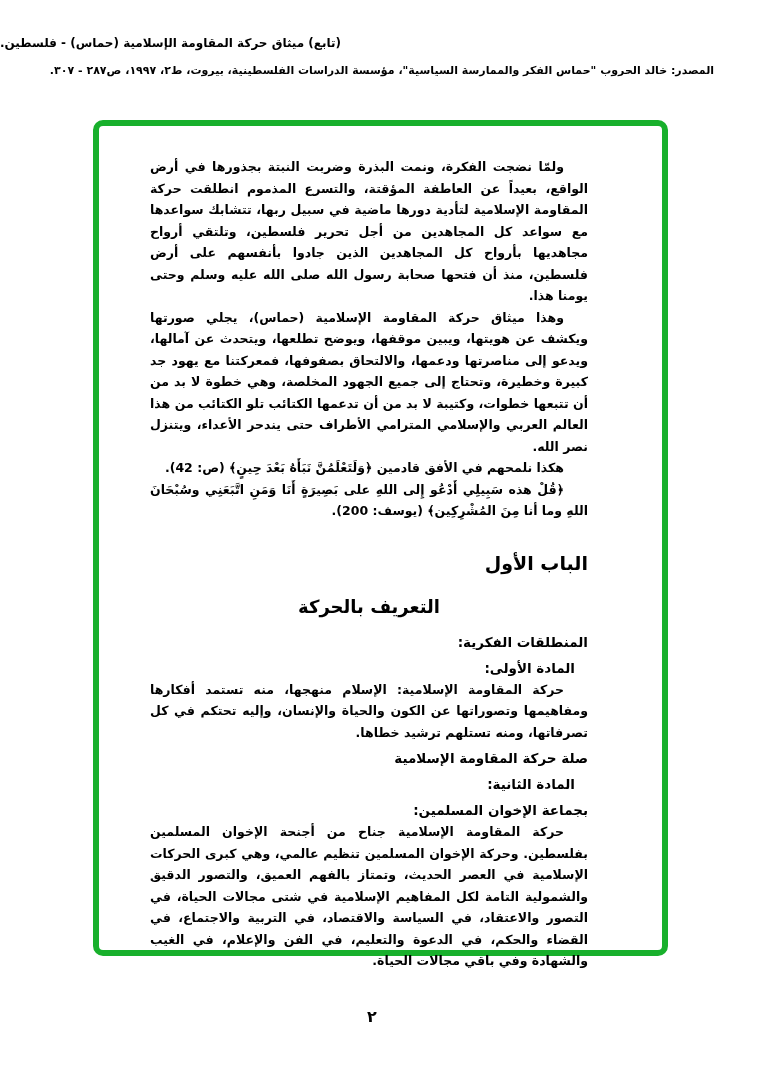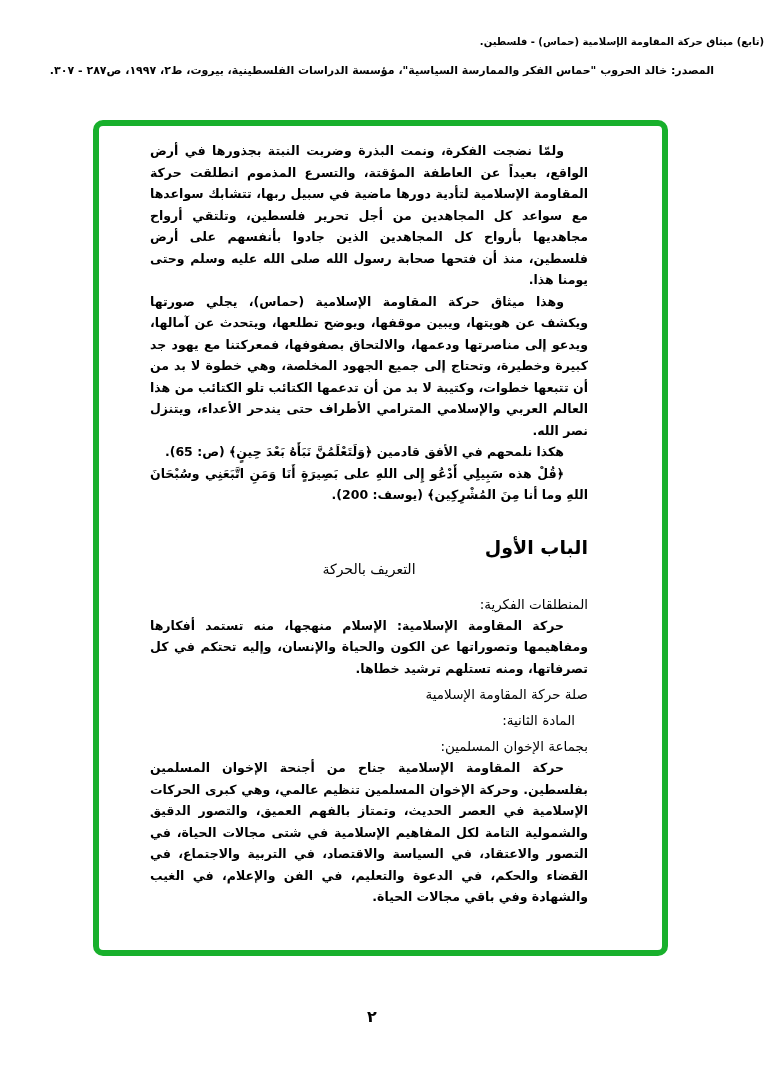--- a/index.html
+++ b/index.html
@@ -17,22 +17,22 @@
     overflow: hidden;
   }
 
   
   .header-title {
     position: absolute;
     top: 36px;
     left: 0;
     width: 100%;
     direction: rtl;
-    text-align: right;
-    font-size: 10px;
+    text-align: left;
+    font-size: 12px;
     font-weight: bold;
     letter-spacing: 0.2px;
   }
   .header-source {
     position: absolute;
     top: 64px;
     left: 0;
     width: 100%;
     direction: rtl;
     text-align: center;
@@ -50,21 +50,21 @@
     box-sizing: border-box;
     border: 6px solid #18b02c;
     border-radius: 10px;
     background: transparent;
   }
 
   
   .text-column {
     position: absolute;
     left: 150px;
-    top: 140px;
+    top: 156px;
     width: 438px;
     direction: rtl;
     text-align: justify;
     font-size: 12.5px;
     font-weight: bold;
     line-height: 21.5px;
   }
   .text-column p {
     margin: 0;
   }
@@ -72,30 +72,30 @@
     text-indent: 24px;
   }
   .chapter-title {
     margin: 30px 0 0 0;
     text-align: right;
     font-size: 19px;
     font-weight: bold;
     line-height: 22px;
   }
   .chapter-subtitle {
-    margin: 0 0 0 0;
+    margin: 22px 0 0 0;
     text-align: center;
-    font-size: 14px;
-    font-weight: normal;
+    font-size: 18px;
+    font-weight: bold;
     line-height: 22px;
   }
   .section-heading {
     margin: 0;
     font-size: 13.5px;
-    font-weight: normal;
+    font-weight: bold;
     line-height: 22px;
     text-align: right;
   }
   .mt-lg { margin-top: 13px; }
   .mt-sm { margin-top: 4px; }
   .article-heading {
     padding-right: 13px;
   }
 
   
@@ -120,31 +120,32 @@
   <div class="header-source">المصدر: خالد الحروب "حماس الفكر والممارسة السياسية"، مؤسسة الدراسات الفلسطينية، بيروت، ط٢، ١٩٩٧، ص٢٨٧ - ٣٠٧.</div>
 
   <div class="highlight-box" style="border-color: rgb(24, 176, 44);"></div>
 
   <div class="text-column">
 
     <p class="para">ولمّا نضجت الفكرة، ونمت البذرة وضربت النبتة بجذورها في أرض الواقع، بعيداً عن العاطفة المؤقتة، والتسرع المذموم انطلقت حركة المقاومة الإسلامية لتأدية دورها ماضية في سبيل ربها، تتشابك سواعدها مع سواعد كل المجاهدين من أجل تحرير فلسطين، وتلتقي أرواح مجاهديها بأرواح كل المجاهدين الذين جادوا بأنفسهم على أرض فلسطين، منذ أن فتحها صحابة رسول الله صلى الله عليه وسلم وحتى يومنا هذا.</p>
 
     <p class="para">وهذا ميثاق حركة المقاومة الإسلامية (حماس)، يجلي صورتها ويكشف عن هويتها، ويبين موقفها، ويوضح تطلعها، ويتحدث عن آمالها، ويدعو إلى مناصرتها ودعمها، والالتحاق بصفوفها، فمعركتنا مع يهود جد كبيرة وخطيرة، وتحتاج إلى جميع الجهود المخلصة، وهي خطوة لا بد من أن تتبعها خطوات، وكتيبة لا بد من أن تدعمها الكتائب تلو الكتائب من هذا العالم العربي والإسلامي المترامي الأطراف حتى يندحر الأعداء، ويتنزل نصر الله.</p>
 
-    <p class="verse">هكذا نلمحهم في الأفق قادمين ﴿وَلَتَعْلَمُنَّ نَبَأَهُ بَعْدَ حِينٍ﴾ (ص: 65).</p>
+    <p class="verse">هكذا نلمحهم في الأفق قادمين ﴿وَلَتَعْلَمُنَّ نَبَأَهُ بَعْدَ حِينٍ﴾ (ص: 42).</p>
 
 
     <p class="verse">﴿قُلْ هذه سَبِيلِي أَدْعُو إِلى اللهِ على بَصِيرَةٍ أَنَا وَمَنِ اتَّبَعَنِي وسُبْحَانَ اللهِ وما أنا مِنَ المُشْرِكِين﴾ (يوسف: 200).</p>
 
     <div class="chapter-title">الباب الأول</div>
 
     <div class="chapter-subtitle">التعريف بالحركة</div>
 
     <div class="section-heading mt-lg">المنطلقات الفكرية:</div>
 
+    <div class="section-heading mt-sm article-heading">المادة الأولى:</div>
 
     <p class="para">حركة المقاومة الإسلامية: الإسلام منهجها، منه تستمد أفكارها ومفاهيمها وتصوراتها عن الكون والحياة والإنسان، وإليه تحتكم في كل تصرفاتها، ومنه تستلهم ترشيد خطاها.</p>
 
     <div class="section-heading mt-sm">صلة حركة المقاومة الإسلامية</div>
 
     <div class="section-heading mt-sm article-heading">المادة الثانية:</div>
 
     <div class="section-heading mt-sm">بجماعة الإخوان المسلمين:</div>
 
     <p class="para">حركة المقاومة الإسلامية جناح من أجنحة الإخوان المسلمين بفلسطين. وحركة الإخوان المسلمين تنظيم عالمي، وهي كبرى الحركات الإسلامية في العصر الحديث، وتمتاز بالفهم العميق، والتصور الدقيق والشمولية التامة لكل المفاهيم الإسلامية في شتى مجالات الحياة، في التصور والاعتقاد، في السياسة والاقتصاد، في التربية والاجتماع، في القضاء والحكم، في الدعوة والتعليم، في الفن والإعلام، في الغيب والشهادة وفي باقي مجالات الحياة.</p>

